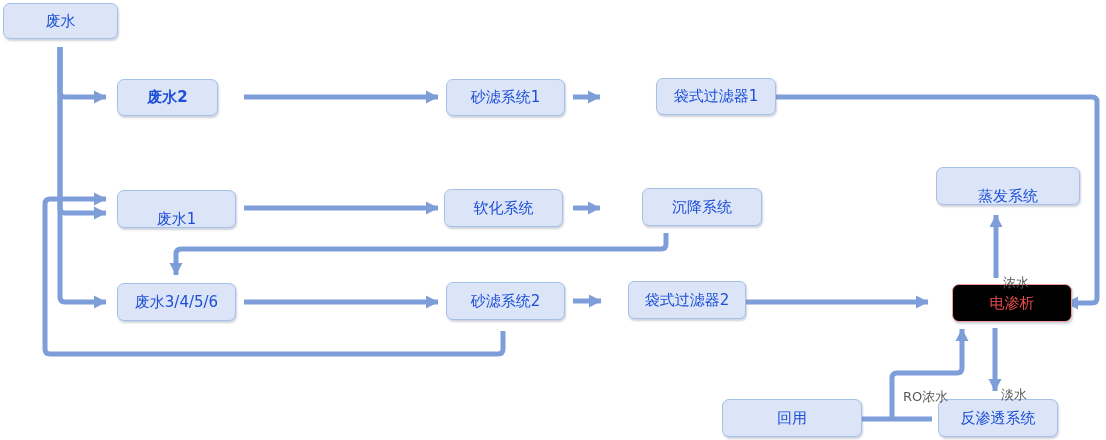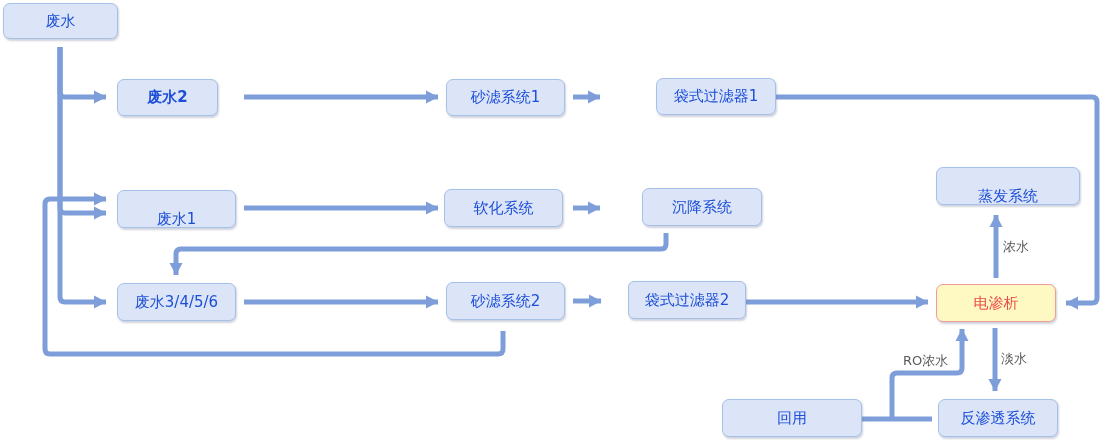--- a/index.html
+++ b/index.html
@@ -6,23 +6,23 @@
   body{font-family:"DejaVu Sans","Liberation Sans",sans-serif;}
   .canvas{position:relative;width:1106px;height:440px;background:#ffffff;overflow:hidden;}
   .canvas svg{position:absolute;left:0;top:0;}
   .node{
     position:absolute;display:flex;align-items:center;justify-content:center;
     background:#dbe5f7;border:1px solid #a6c1e8;border-radius:7px;
     color:#1d4ed8;font-size:15px;line-height:1;
     box-shadow:1px 1.5px 2px rgba(120,130,160,0.35);
     box-sizing:border-box;cursor:default;white-space:nowrap;
   }
-  .node.highlight{background:#fef9c3;border-color:#f29b9b;color:#ea4d4d;}
+  .node.highlight{background:#000000;border-color:#f29b9b;color:#ea4d4d;margin-left:16px;}
   .edge-label{
-    position:absolute;color:#595959;font-size:13px;line-height:1.1;white-space:nowrap;
+    position:absolute;color:#595959;font-size:13px;line-height:1.1;white-space:nowrap;margin-top:36px;
   }
 </style>
 </head>
 <body>
 
 <div class="canvas">
   <svg id="edge-layer" width="1106" height="440">
       <defs>
         <marker id="arrow" markerUnits="userSpaceOnUse" markerWidth="14" markerHeight="14" refX="12.5" refY="7" orient="auto">
           <path d="M0.5,0.5 L13,7 L0.5,13.5 Z" fill="#7e9ed9"></path>

